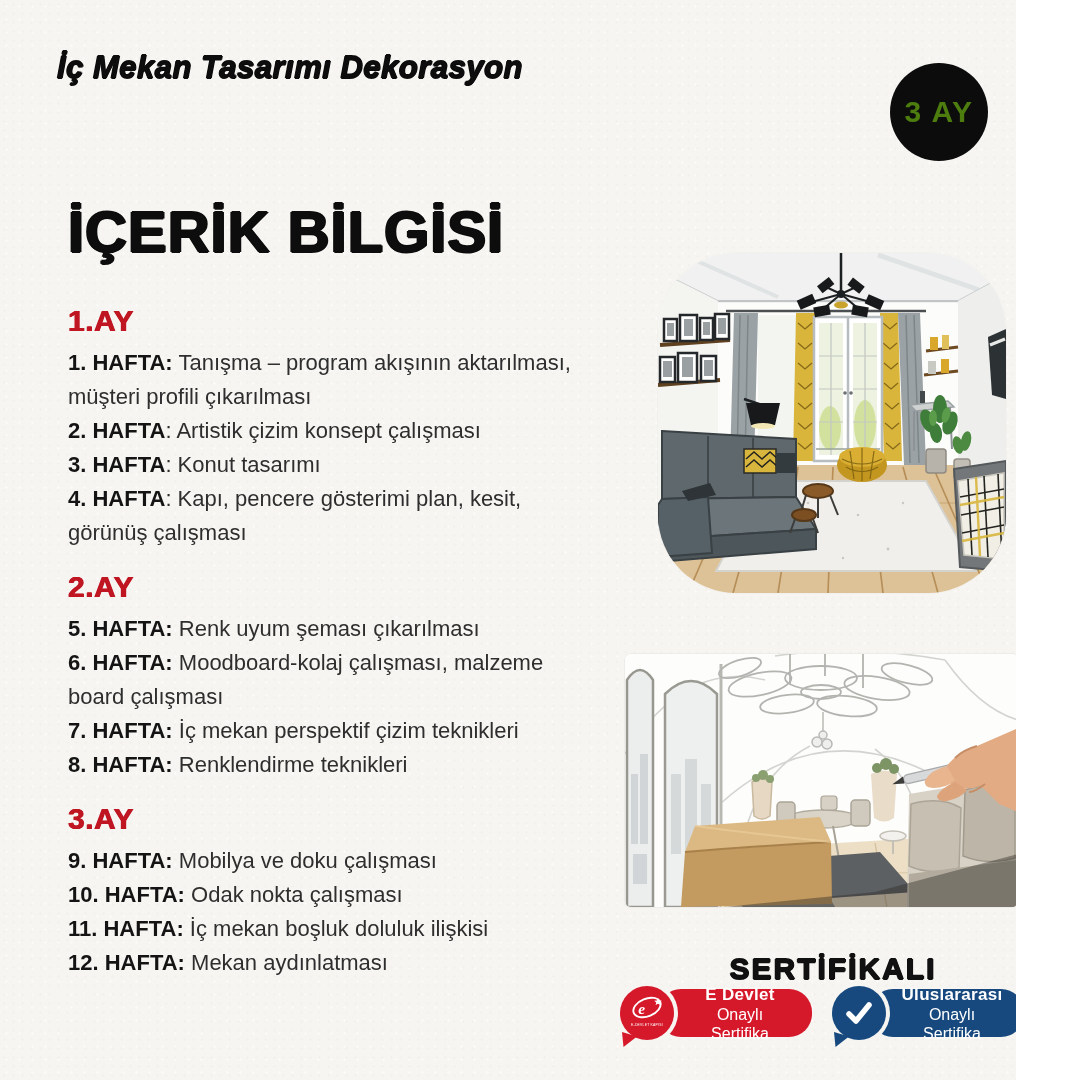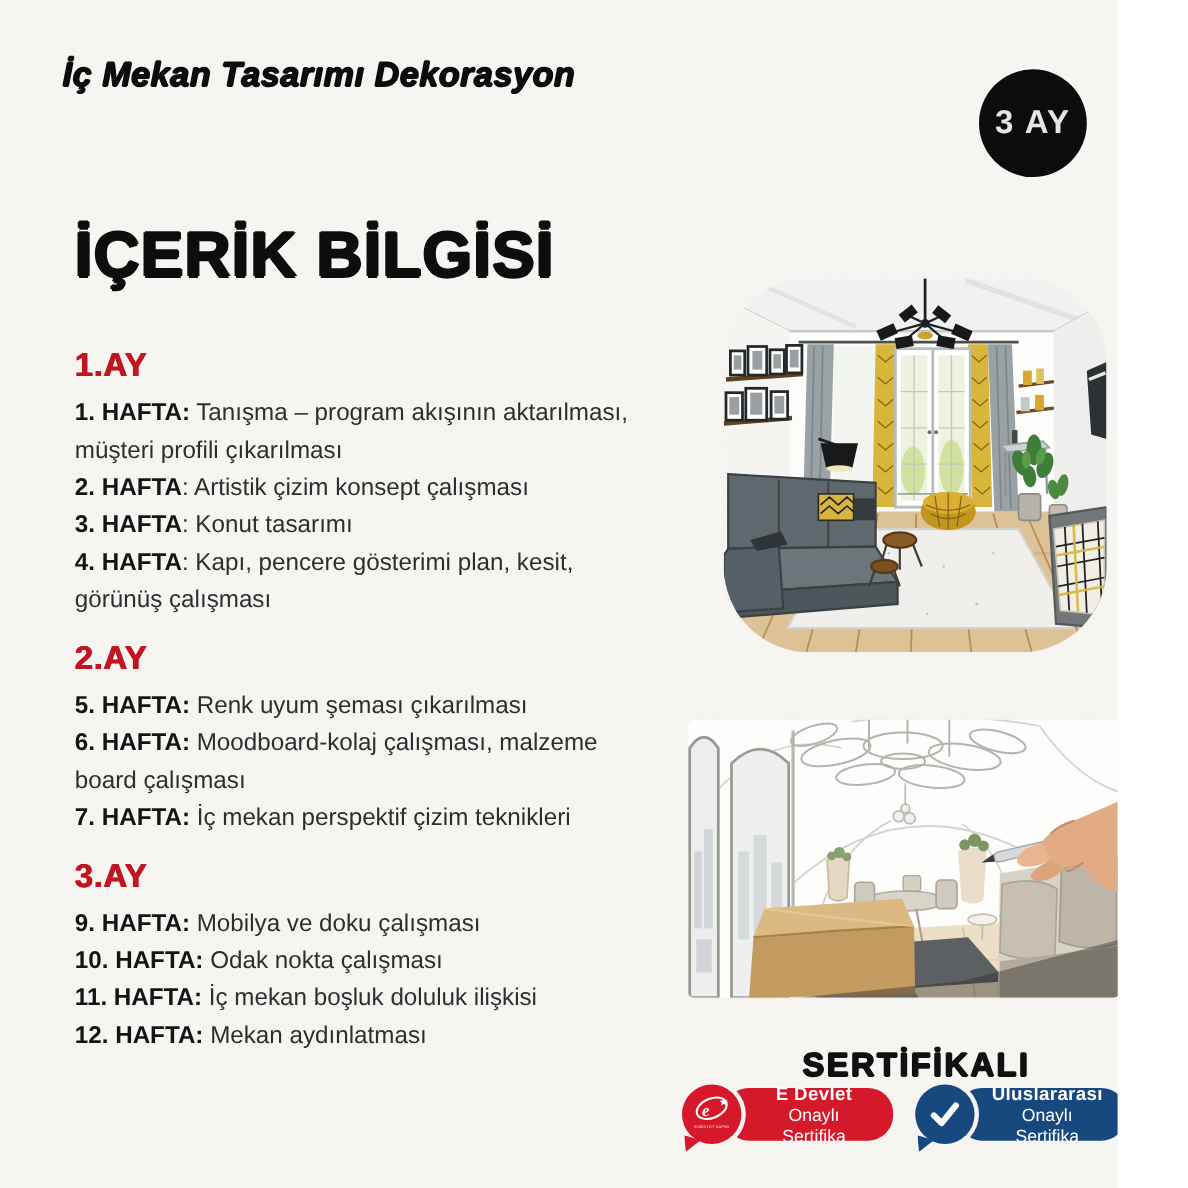--- a/index.html
+++ b/index.html
@@ -9,30 +9,30 @@
     background-image:radial-gradient(rgba(0,0,0,0.016) 1px,transparent 1.2px),
                      radial-gradient(rgba(255,255,255,0.5) 1px,transparent 1.2px);
     background-size:9px 9px,13px 13px;}
 
   
   .hdr-title{position:absolute;left:57px;top:50px;font-size:31px;font-weight:700;font-style:italic;
     color:#0d0d0d;letter-spacing:.5px;
     text-shadow:.8px 0 #0d0d0d,-.8px 0 #0d0d0d,0 .8px #0d0d0d,0 -.8px #0d0d0d;}
   .hdr-sub{position:absolute;left:57px;top:90px;font-size:29px;font-style:italic;font-weight:400;color:#1c1c1c;}
   .dur-circle{position:absolute;left:890px;top:63px;width:98px;height:98px;border-radius:50%;
-    background:#0c0c0c;color:#e5e5e5;display:flex;align-items:center;justify-content:center;
+    background:#0c0c0c;color:#4d7c0f;display:flex;align-items:center;justify-content:center;
     font-size:30px;font-weight:700;letter-spacing:1.5px;}
 
   
   .main-heading{position:absolute;left:68px;top:198px;font-size:58px;font-weight:700;color:#0d0d0d;
     letter-spacing:1px;margin:0;
     text-shadow:1.3px 0 #0d0d0d,-1.3px 0 #0d0d0d,0 1.3px #0d0d0d,0 -1.3px #0d0d0d;}
 
   
-  .curriculum{position:absolute;left:68px;top:316px;width:520px;}
+  .curriculum{position:absolute;left:68px;top:304px;width:520px;}
   .month{margin:0 0 20px 0;}
   .month-h{margin:0 0 8px 0;font-size:30px;font-weight:700;color:#bf1622;letter-spacing:.5px;
     text-shadow:.5px 0 #bf1622,-.5px 0 #bf1622;}
   .week{margin:0;font-size:22px;line-height:34px;color:#2e2e2e;}
   .week b{font-weight:700;color:#141414;}
 
   
   .img1{position:absolute;left:658px;top:253px;width:348px;height:340px;border-radius:78px;
     overflow:hidden;background:#fcfcfb;box-shadow:0 0 0 1px rgba(0,0,0,0.02);}
   .img2{position:absolute;left:625px;top:654px;width:393px;height:253px;border-radius:6px;
@@ -78,20 +78,21 @@
       <p class="week"><b>2. HAFTA</b><span>:</span><span> Artistik çizim konsept çalışması</span></p>
       <p class="week"><b>3. HAFTA</b><span>:</span><span> Konut tasarımı</span></p>
       <p class="week"><b>4. HAFTA</b><span>:</span><span> Kapı, pencere gösterimi plan, kesit, görünüş çalışması</span></p>
     </div>
 
     <div class="month">
       <h3 class="month-h">2.AY</h3>
       <p class="week"><b>5. HAFTA:</b><span></span><span> Renk uyum şeması çıkarılması</span></p>
       <p class="week"><b>6. HAFTA:</b><span></span><span> Moodboard-kolaj çalışması, malzeme board çalışması</span></p>
       <p class="week"><b>7. HAFTA:</b><span></span><span> İç mekan perspektif çizim teknikleri</span></p>
+      <p class="week"><b>8. HAFTA:</b><span></span><span> Renklendirme teknikleri</span></p>
     </div>
 
     <div class="month">
       <h3 class="month-h">3.AY</h3>
       <p class="week"><b>9. HAFTA:</b><span></span><span> Mobilya ve doku çalışması</span></p>
       <p class="week"><b>10. HAFTA:</b><span></span><span> Odak nokta çalışması</span></p>
       <p class="week"><b>11. HAFTA:</b><span></span><span> İç mekan boşluk doluluk ilişkisi</span></p>
       <p class="week"><b>12. HAFTA:</b><span></span><span> Mekan aydınlatması</span></p>
     </div>
   </div>

